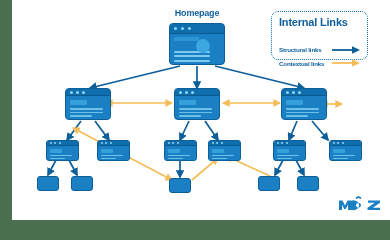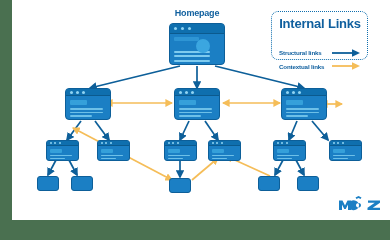--- a/index.html
+++ b/index.html
@@ -141,26 +141,25 @@
     width: 97px;
     height: 49px;
     box-sizing: border-box;
     border: 1.2px dotted #0f6fae;
     border-radius: 7px;
     background: #ffffff;
     z-index: 7;
     padding: 4px 6px 0 7px;
   }
   #legend-title {
-    font-size: 13px;
+    font-size: 11px;
     font-weight: bold;
     color: #0f5f9e;
     letter-spacing: -0.2px;
     margin-bottom: 16px;
-    text-align: center;
   }
   .legend-row {
     display: flex;
     align-items: center;
     margin-bottom: 2.5px;
     height: 11px;
   }
   .legend-label {
     font-size: 6.2px;
     font-weight: bold;

